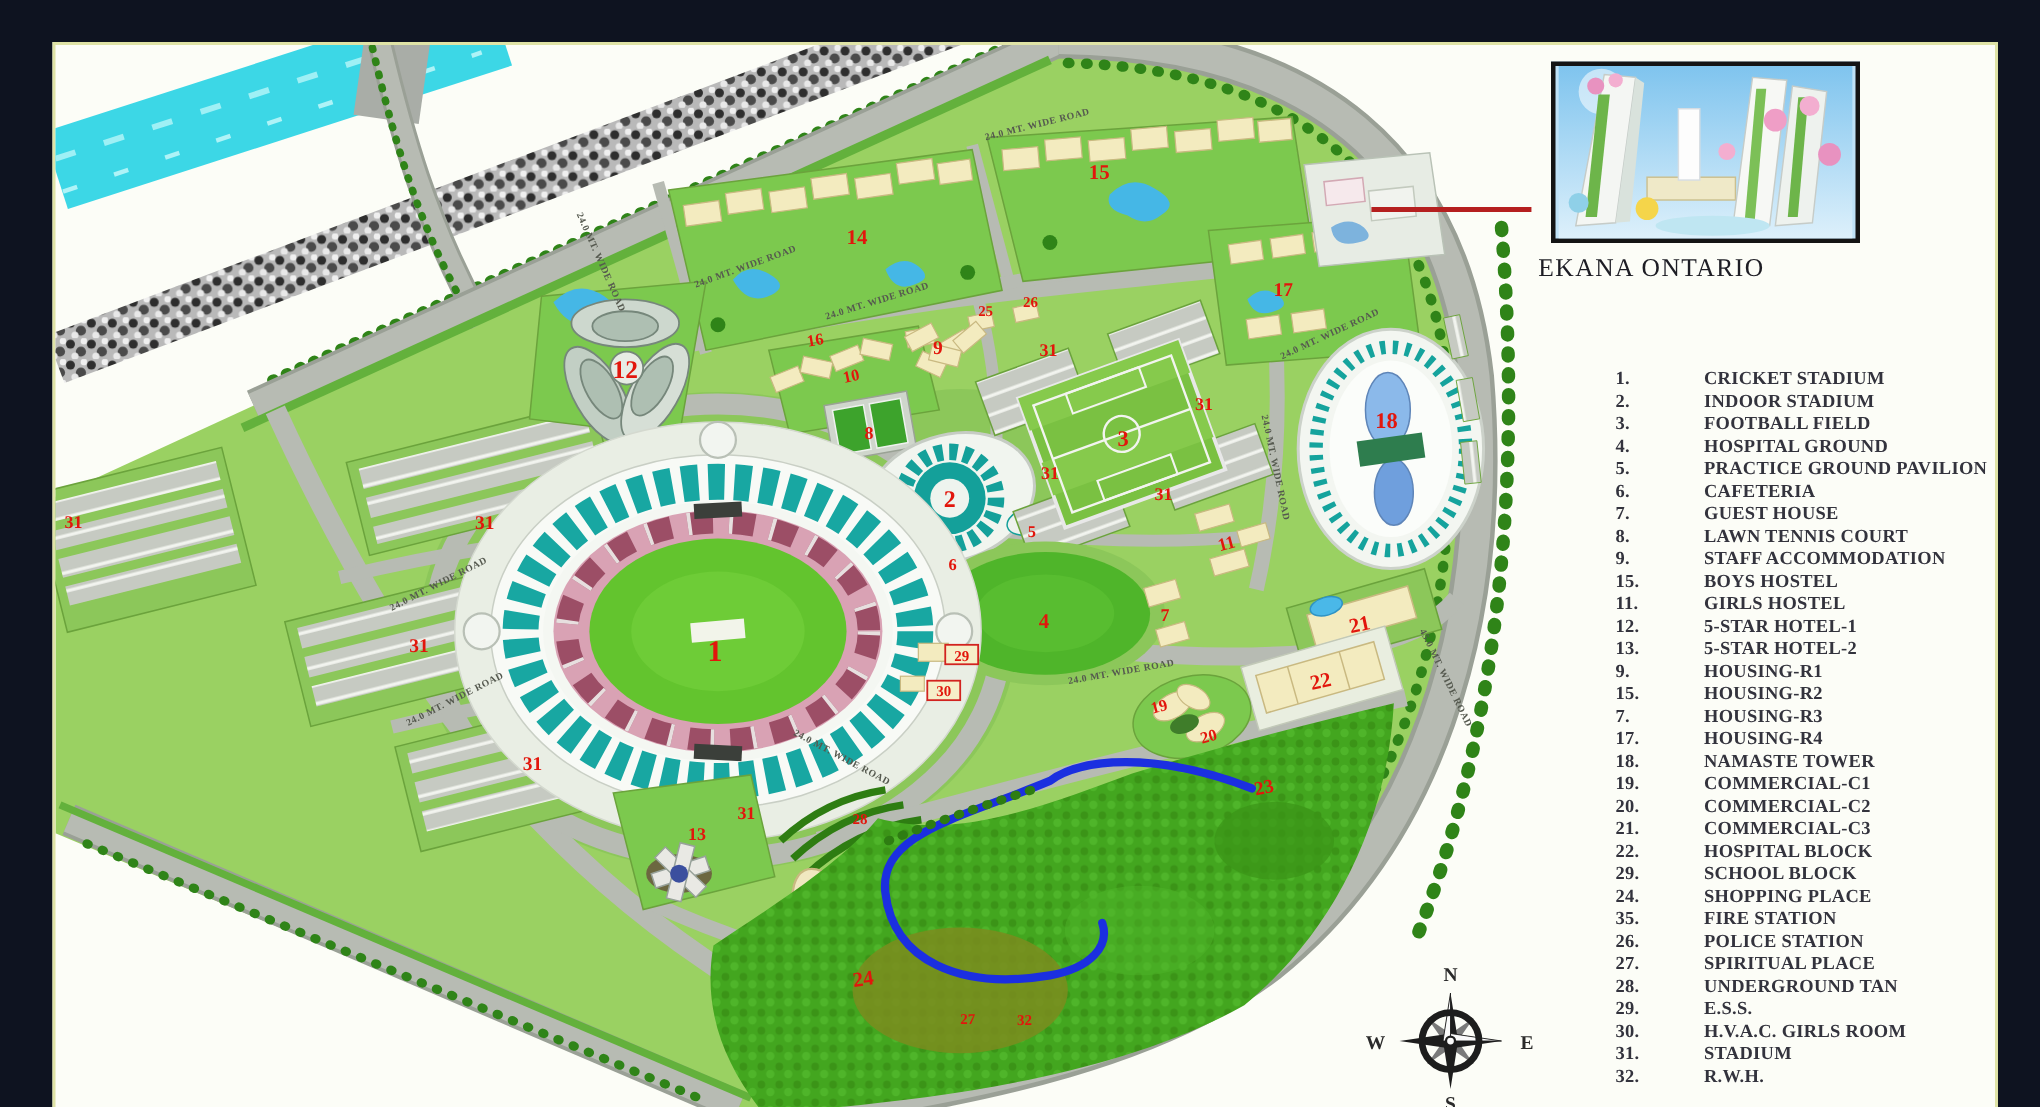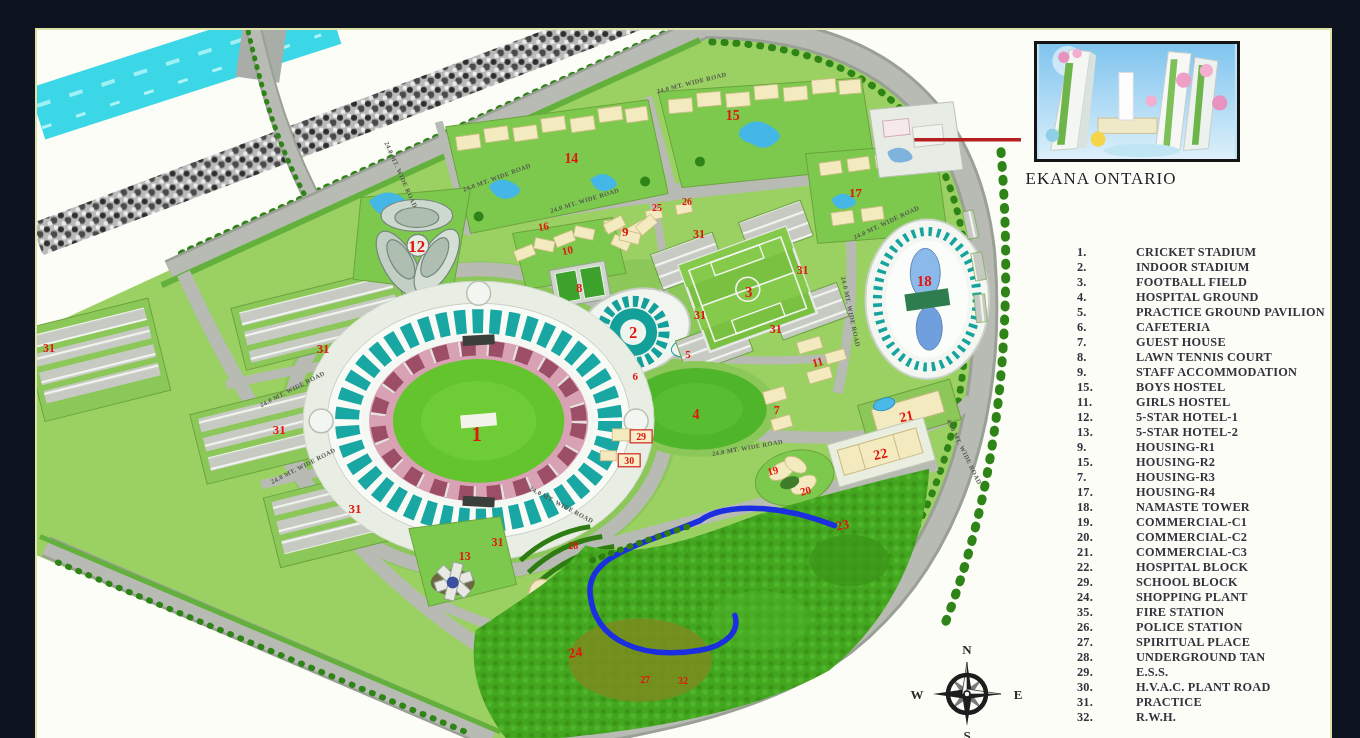--- a/index.html
+++ b/index.html
@@ -548,21 +548,21 @@
       <div class="lrow">
         <span class="lnum">22.</span>
         <span class="llab">HOSPITAL BLOCK</span>
       </div>
       <div class="lrow">
         <span class="lnum">29.</span>
         <span class="llab">SCHOOL BLOCK</span>
       </div>
       <div class="lrow">
         <span class="lnum">24.</span>
-        <span class="llab">SHOPPING PLANT</span>
+        <span class="llab">SHOPPING PLACE</span>
       </div>
       <div class="lrow">
         <span class="lnum">35.</span>
         <span class="llab">FIRE STATION</span>
       </div>
       <div class="lrow">
         <span class="lnum">26.</span>
         <span class="llab">POLICE STATION</span>
       </div>
       <div class="lrow">
@@ -572,25 +572,25 @@
       <div class="lrow">
         <span class="lnum">28.</span>
         <span class="llab">UNDERGROUND TAN</span>
       </div>
       <div class="lrow">
         <span class="lnum">29.</span>
         <span class="llab">E.S.S.</span>
       </div>
       <div class="lrow">
         <span class="lnum">30.</span>
-        <span class="llab">H.V.A.C. PLANT ROAD</span>
+        <span class="llab">H.V.A.C. GIRLS ROOM</span>
       </div>
       <div class="lrow">
         <span class="lnum">31.</span>
-        <span class="llab">PRACTICE</span>
+        <span class="llab">STADIUM</span>
       </div>
       <div class="lrow">
         <span class="lnum">32.</span>
         <span class="llab">R.W.H.</span>
       </div>
     </div>
 
   <svg id="compass" viewBox="0 0 115 102">
     <g transform="rotate(45 57 54)" fill="#7a7a7a">
       <polygon points="57,32 61,54 57,76 53,54"></polygon>

